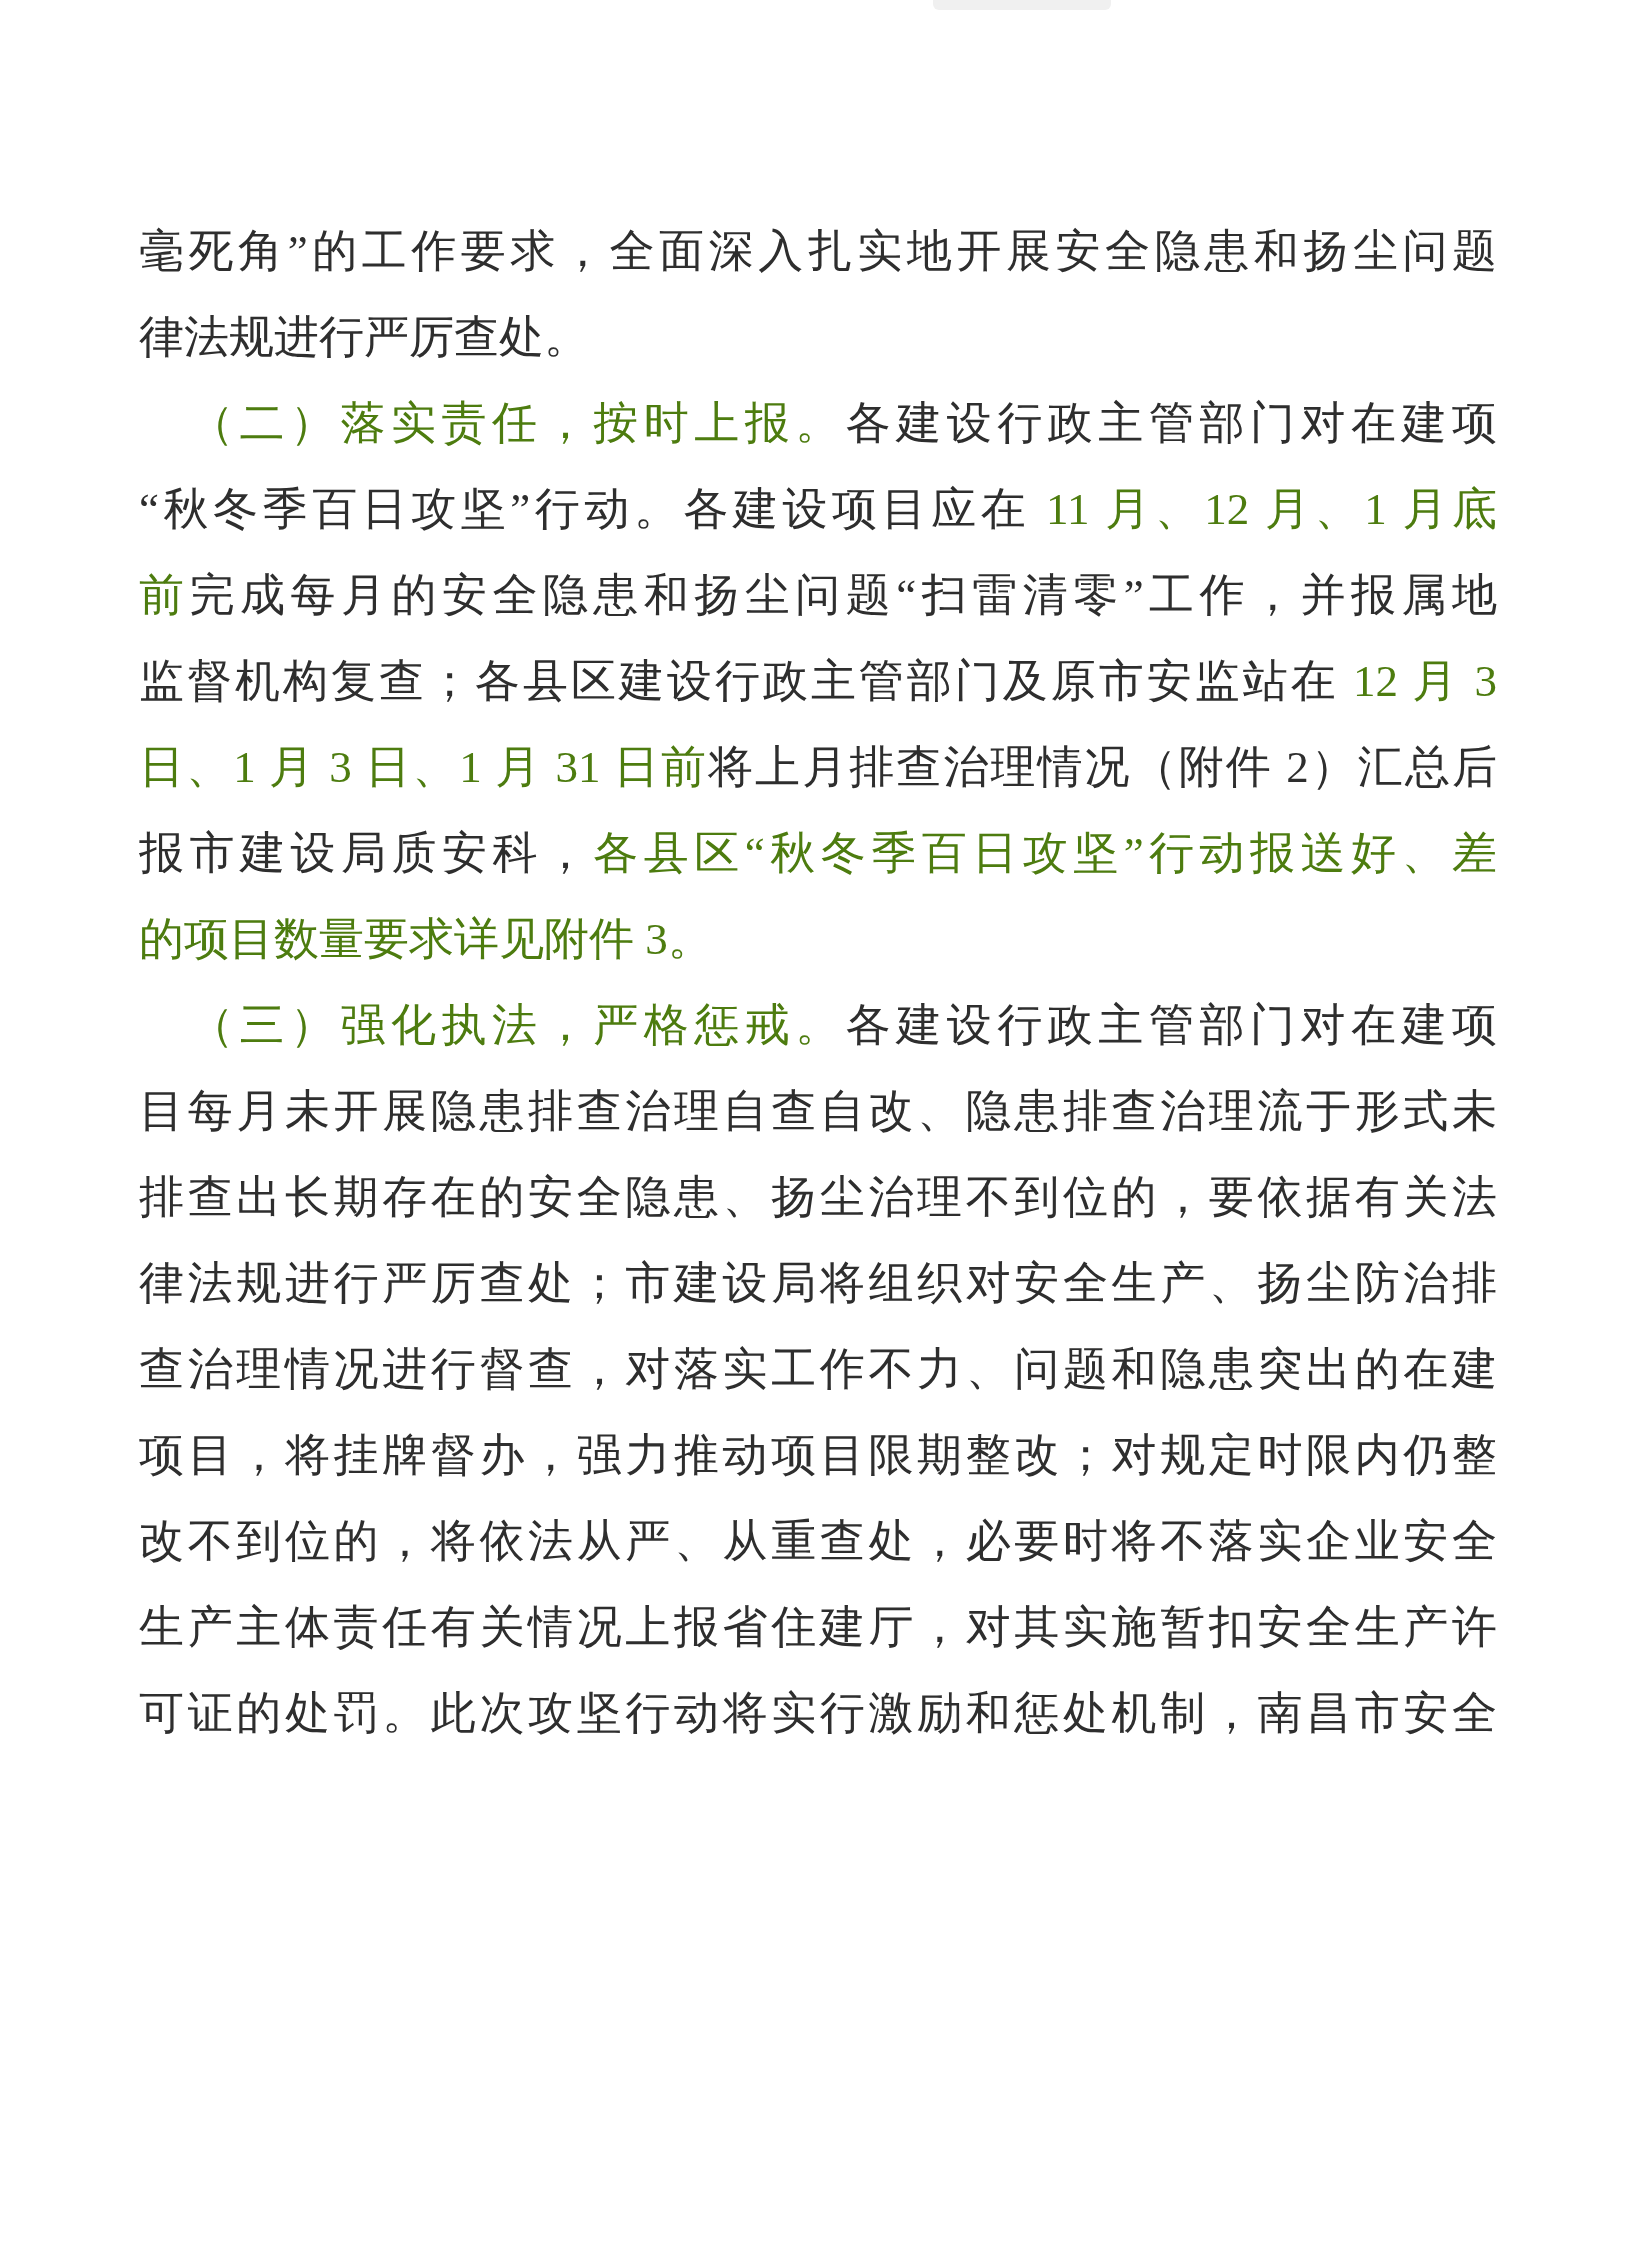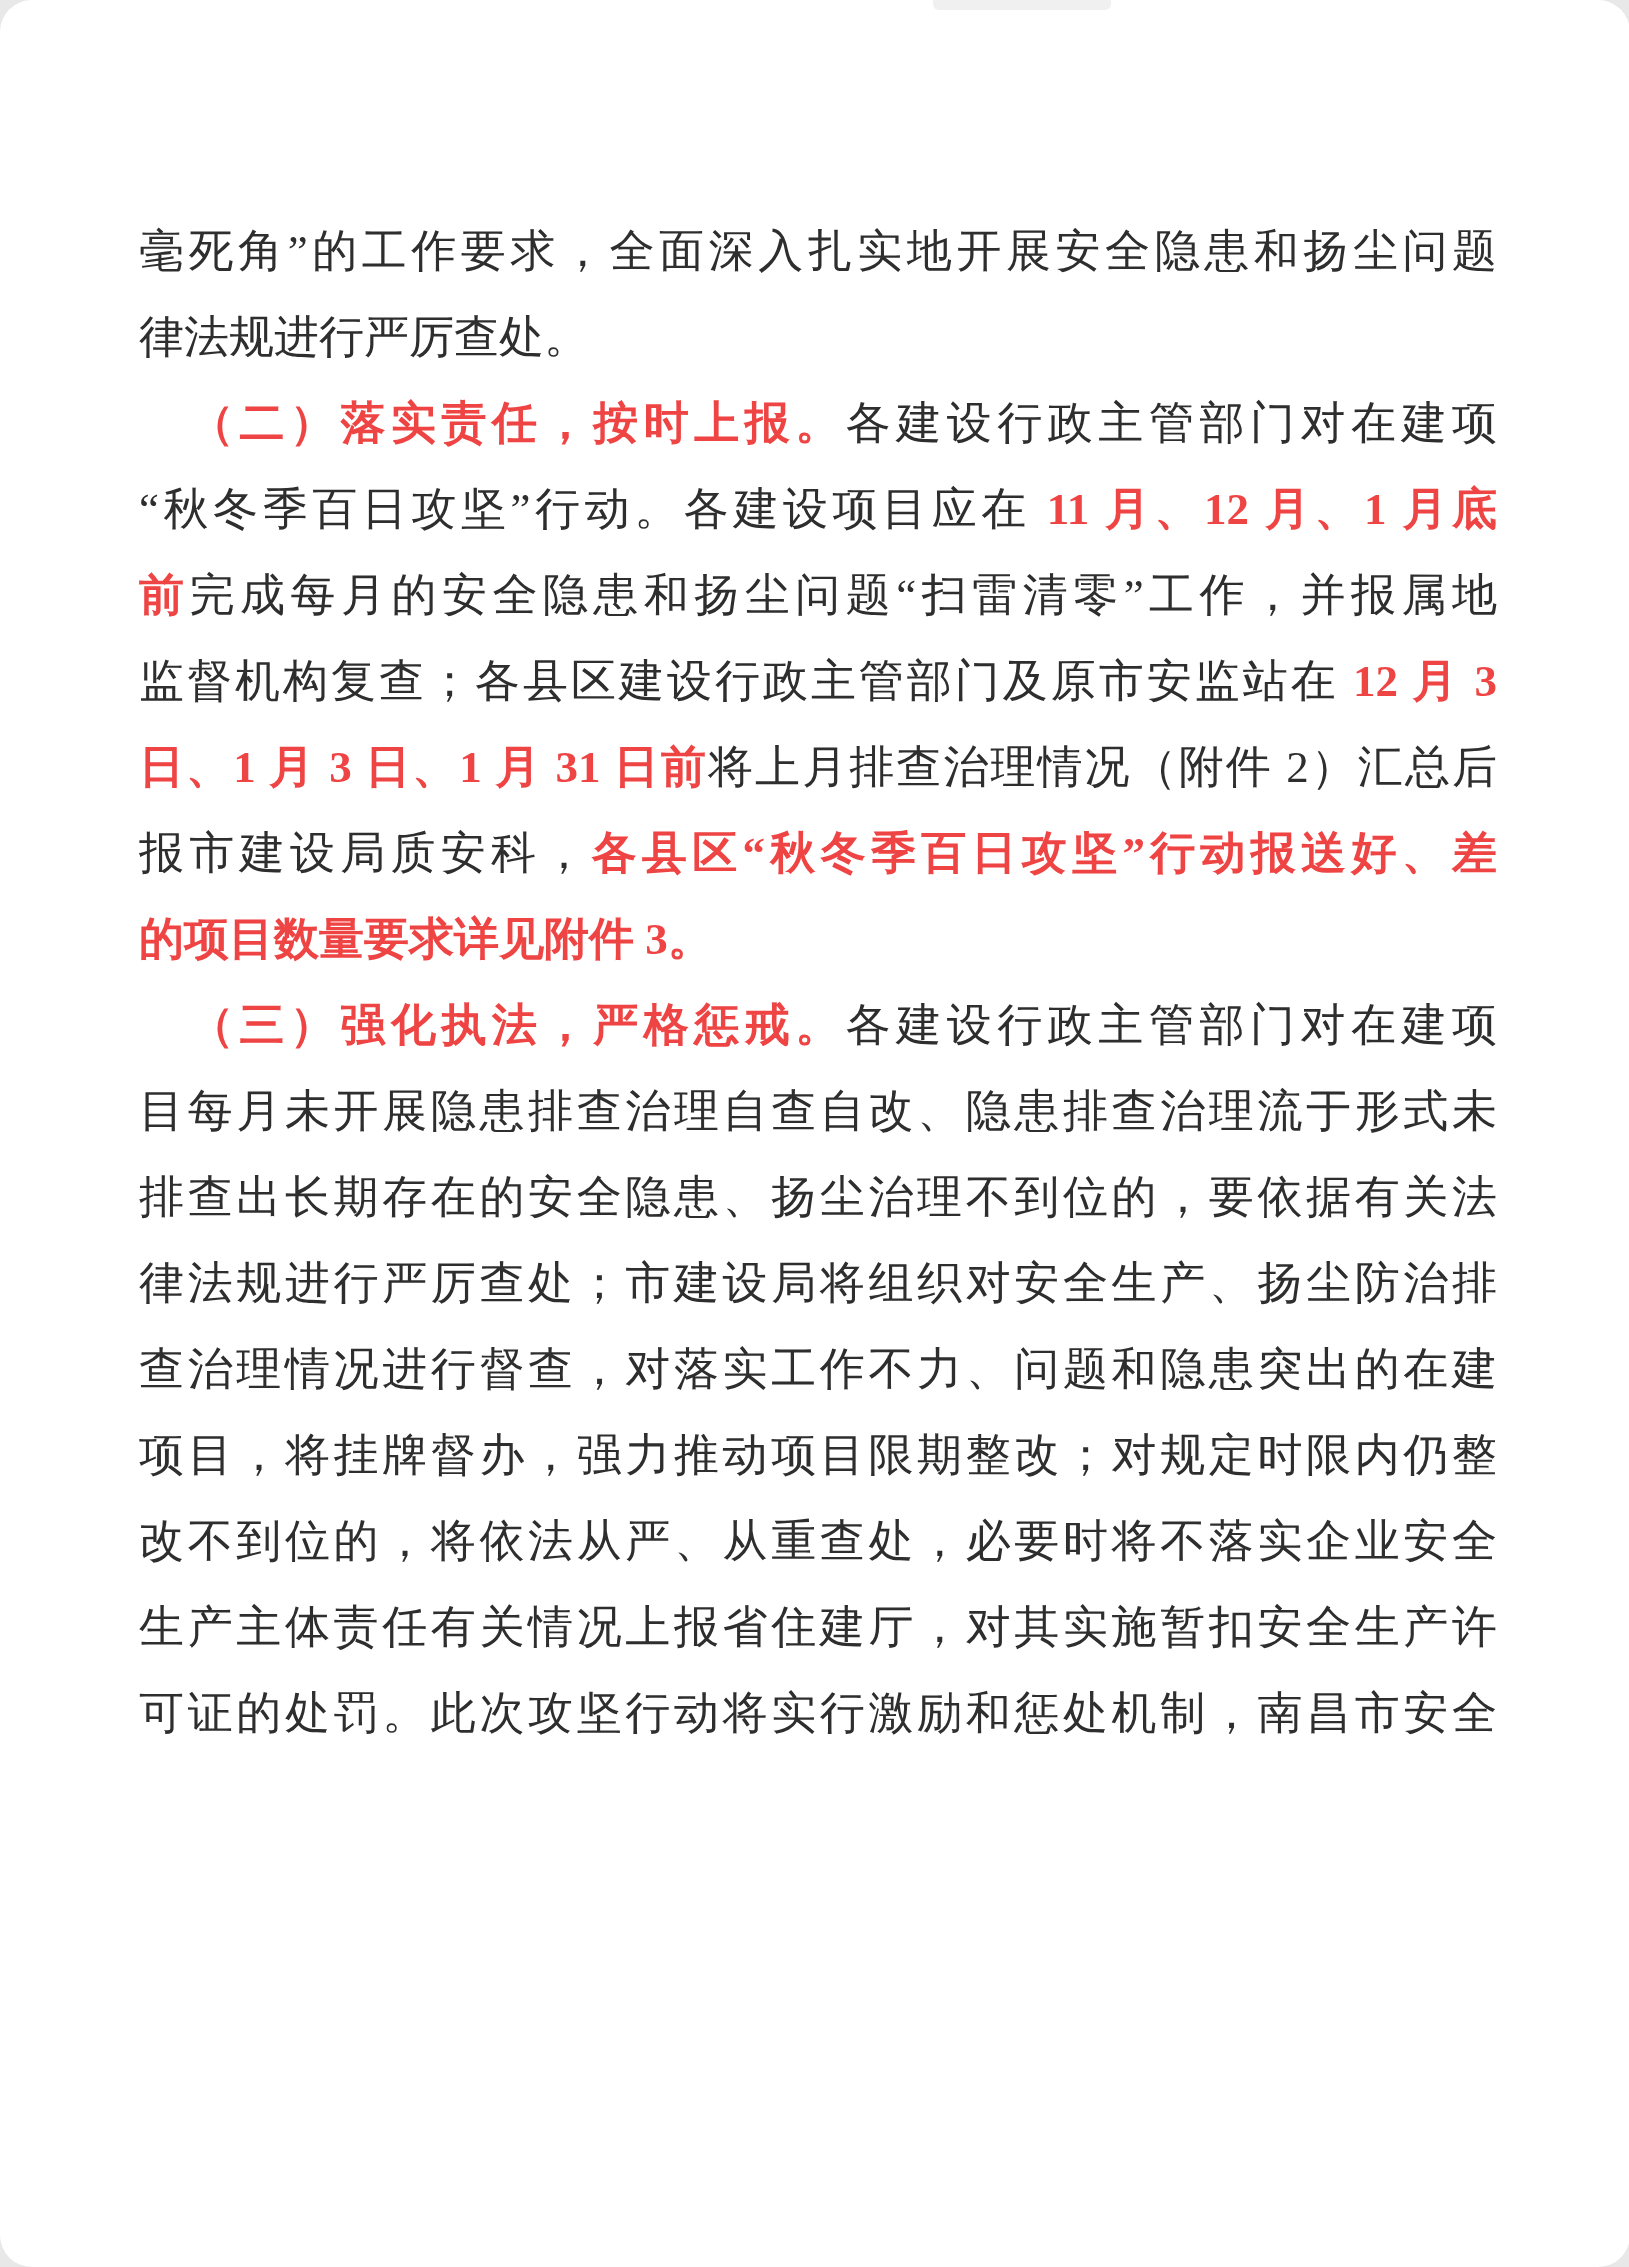--- a/index.html
+++ b/index.html
@@ -7,21 +7,20 @@
     padding: 0;
     background: #e8e8e8;
   }
   .page {
     position: relative;
     width: 1630px;
     height: 2267px;
     background: #ffffff;
     overflow: hidden;
     font-family: "Liberation Serif", "DejaVu Serif", serif;
-    border-radius: 32px;
   }
   .scan-artifact {
     position: absolute;
     top: 0;
     left: 933px;
     width: 178px;
     height: 10px;
     background: #f0f0f0;
     border-radius: 0 0 6px 6px;
   }
@@ -42,21 +41,21 @@
     overflow: hidden;
   }
   .line.indent {
     padding-left: 50px;
   }
   .line.para-end {
     text-align: left;
     text-align-last: left;
   }
   .seg { display: inline; }
-  .seg.b { font-weight: 700; color: #ef4444; }
+  .seg.b { font-weight: 400; color: #4d7c0f; }
 </style>
 </head>
 <body>
 
 <div class="page">
   <div class="scan-artifact"></div>
   <div class="text-block">
       <div class="line"><span class="seg">毫死角”的工作要求，全面深入扎实地开展安全隐患和扬尘问题</span></div>
       <div class="line para-end"><span class="seg">律法规进行严厉查处。</span></div>
       <div class="line indent"><span class="seg b">（二）落实责任，按时上报。</span><span class="seg">各建设行政主管部门对在建项</span></div>

